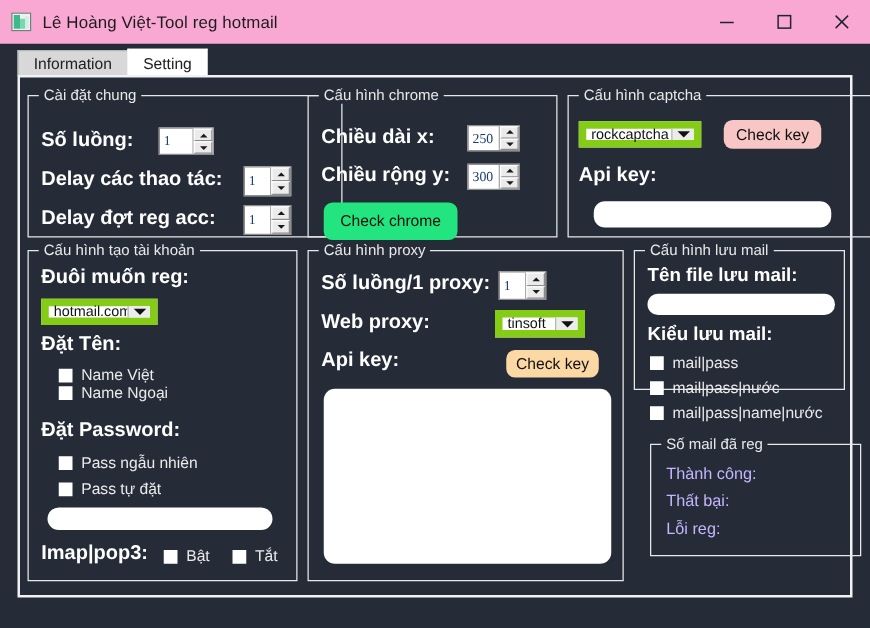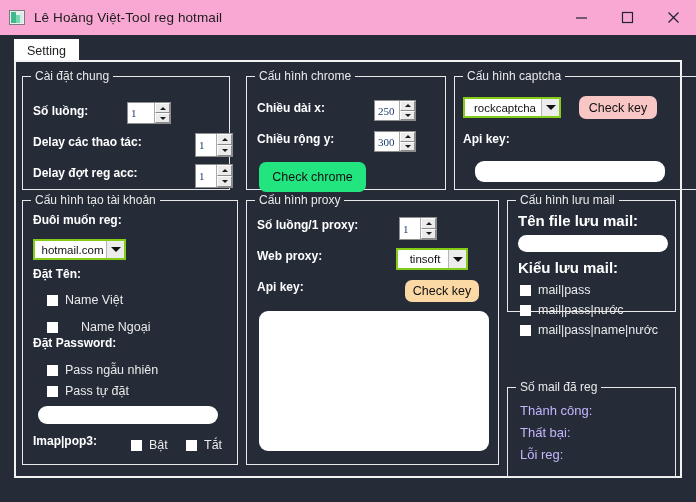--- a/index.html
+++ b/index.html
@@ -121,21 +121,21 @@
     padding: 0 4px;
     background: #252c38;
     font-size: 12px;
     color: #e9e9e9;
     white-space: nowrap;
   }
 
   
   .lbl {
     position: absolute;
-    font-size: 12px;
+    font-size: 16px;
     font-weight: bold;
     color: #ffffff;
     white-space: nowrap;
   }
   .lbl-sm {
     position: absolute;
     font-size: 13px;
     color: #c4b5fd;
     white-space: nowrap;
   }
@@ -182,25 +182,24 @@
     border-left: 3px solid transparent;
     border-right: 3px solid transparent;
   }
   .spin .btns .b.up .ar { border-bottom: 3px solid #1a1a1a; }
   .spin .btns .b.dn .ar { border-top: 3px solid #1a1a1a; }
 
   
   .combo {
     position: absolute;
     background: #ffffff;
-    border: 2px solid #84cc16;
-    box-sizing: border-box;
-    display: flex;
-    align-items: center;
-    text-align: center;
+    border: 6px solid #84cc16;
+    box-sizing: border-box;
+    display: flex;
+    align-items: center;
   }
   .combo .ctext {
     flex: 1 1 auto;
     font-size: 11.5px;
     color: #111111;
     padding-left: 4px;
     white-space: nowrap;
     overflow: hidden;
   }
   .combo .carrow {
@@ -294,28 +293,31 @@
     <div class="win-btn">
       <svg width="13" height="13" viewBox="0 0 13 13">
           <line x1="1.5" y1="1.5" x2="11.5" y2="11.5" stroke="#1f2430" stroke-width="1.2"></line>
           <line x1="11.5" y1="1.5" x2="1.5" y2="11.5" stroke="#1f2430" stroke-width="1.2"></line>
         </svg>
     </div>
   </div>
 </div>
 
 <div id="tabstrip">
+  <div class="tab inactive">
+    <span>Information</span>
+  </div>
   <div class="tab active">
     <span>Setting</span>
   </div>
 </div>
 
 <div id="tabpage">
 
-  <div class="group" style="left:6px; top:14px; width:208px; height:114px;text-align:right;">
+  <div class="group" style="left:6px; top:14px; width:252px; height:114px;text-align:right;">
     <div class="legend">Cài đặt chung</div>
 
     <div class="lbl" style="left:10px; top:27px;">Số luồng:</div>
     <div class="spin" style="left:104px; top:25px; width:44px; height:22px;">
       <div class="val">1</div>
       <div class="btns">
         <div class="b up">
             <span class="ar"></span>
           </div>
         <div class="b dn">
@@ -410,21 +412,21 @@
           <i></i>
         </div>
     </div>
 
     <div class="lbl" style="left:10px; top:66px;">Đặt Tên:</div>
 
     <div class="cbrow" style="left:24px; top:92px;">
       <span class="box"></span>
       <span class="cbl">Name Việt</span>
     </div>
-    <div class="cbrow" style="left:24px; top:119px;gap:16px;">
+    <div class="cbrow" style="left:24px; top:106px;">
       <span class="box"></span>
       <span class="cbl">Name Ngoại</span>
     </div>
 
     <div class="lbl" style="left:10px; top:135px;">Đặt Password:</div>
 
     <div class="cbrow" style="left:24px; top:162px;">
       <span class="box"></span>
       <span class="cbl">Pass ngẫu nhiên</span>
     </div>
@@ -491,21 +493,21 @@
     <div class="cbrow" style="left:12px; top:102px;">
       <span class="box"></span>
       <span class="cbl">mail|pass|nước</span>
     </div>
     <div class="cbrow" style="left:12px; top:122px;">
       <span class="box"></span>
       <span class="cbl">mail|pass|name|nước</span>
     </div>
   </div>
 
-  <div class="group" style="left:491px; top:293px; width:169px; height:90px;margin-top:32px;">
+  <div class="group" style="left:504px; top:293px; width:169px; height:90px;">
     <div class="legend">Số mail đã reg</div>
 
     <div class="lbl-sm" style="left:12px; top:15px;">Thành công:</div>
     <div class="lbl-sm" style="left:92px; top:15px;"></div>
 
     <div class="lbl-sm" style="left:12px; top:37px;">Thất bại:</div>
     <div class="lbl-sm" style="left:92px; top:37px;"></div>
 
     <div class="lbl-sm" style="left:12px; top:59px;">Lỗi reg:</div>
     <div class="lbl-sm" style="left:92px; top:59px;"></div>

